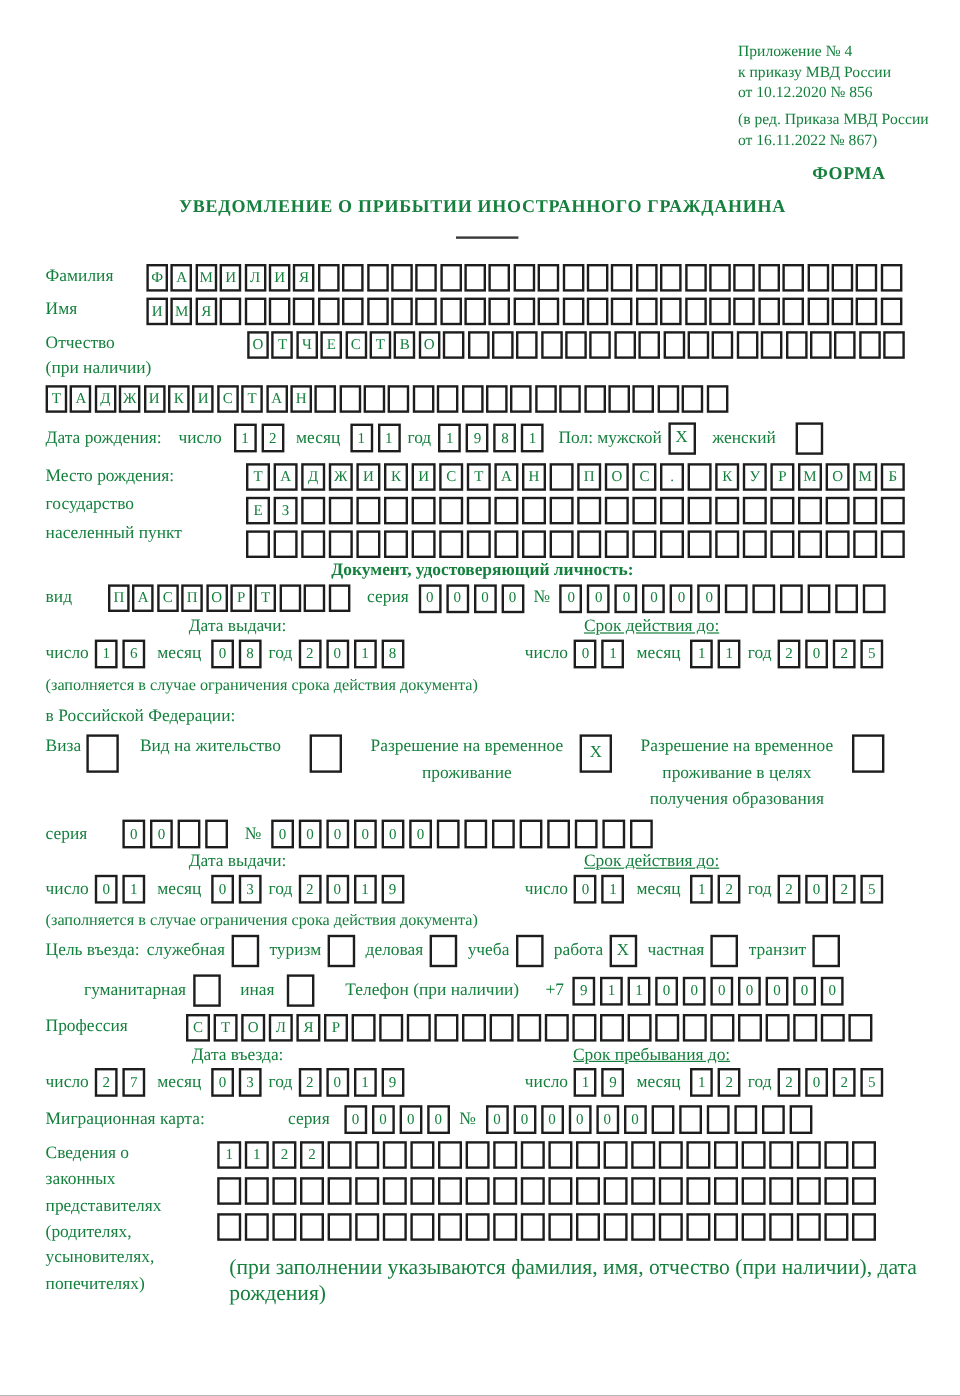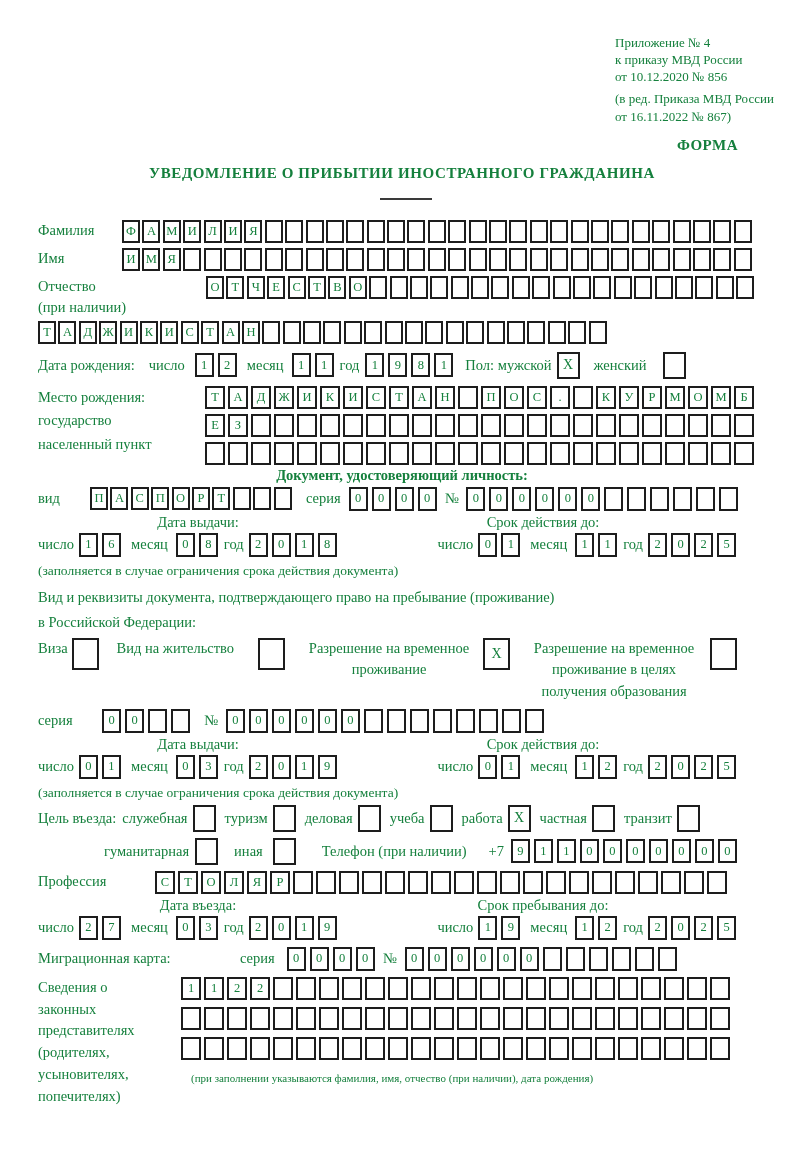--- a/index.html
+++ b/index.html
@@ -18,29 +18,29 @@
   .cell{flex:none;width:14px;height:19px;border:2px solid #1d1d1d;margin-right:2.4px;
         display:flex;align-items:center;justify-content:center;font-size:12.5px;background:#fff;}
   .cellrow.w .cell{width:16px;margin-right:3px;}
   .cellrow.d .cell{width:15px;height:20px;margin-right:4px;}
   .cb{flex:none;width:19px;height:23px;border:2px solid #1d1d1d;display:flex;align-items:center;
       justify-content:center;font-size:14px;background:#fff;}
   .cb.big{width:23px;height:28px;}
   .chead{text-align:center;font-weight:bold;font-size:14.5px;margin-top:4px;}
   .twocol{display:flex;font-size:14.5px;margin-top:3px;}
   .col-h{width:320px;text-align:center;flex:none;}
-  .col-h2{width:330px;text-align:center;flex:none;margin-left:20px;}
+  .col-h2{width:330px;text-align:center;flex:none;margin-left:20px;text-decoration:underline;}
   .dp{display:flex;align-items:center;margin-top:2px;}
   .dp .g{display:flex;align-items:center;}
   .dp .g2{margin-left:auto;margin-right:26px;}
   .note{font-size:13.5px;text-align:left;margin-top:6px;}
   .para{font-size:14.5px;margin-top:6px;line-height:1.75;}
   .opt{width:172px;text-align:center;line-height:1.5;}
   .opt2{width:180px;text-align:center;line-height:1.5;}
-  .note2{font-size:11px;margin-top:12px;margin-left:10px;}
+  .note2{font-size:18px;margin-top:12px;margin-left:10px;}
   .ac{align-items:center;}
 </style>
 </head>
 <body>
 
 <div class="page">
 
   <div class="hdr">
     <div>Приложение № 4</div>
     <div>к приказу МВД России</div>
@@ -394,21 +394,20 @@
           <span class="cell">2</span>
           <span class="cell">0</span>
           <span class="cell">2</span>
           <span class="cell">5</span>
         </span>
     </div>
   </div>
   <div class="note">(заполняется в случае ограничения срока действия документа)</div>
 
   <div class="para">
-    <div>Вид и реквизиты документа, подтверждающего право на пребывание (проживание)</div>
     <div>в Российской Федерации:</div>
   </div>
 
   <div class="row" style="margin-top:2px">
     <span class="lbl">Виза</span>
     <span class="cb big" style="margin-left:4px"></span>
     <span class="lbl" style="margin-left:18px">Вид на жительство</span>
     <span class="cb big" style="margin-left:24px"></span>
     <span class="lbl opt" style="margin-left:18px">Разрешение на временное проживание</span>
     <span class="cb big" style="margin-left:8px">X</span>
@@ -501,21 +500,21 @@
     <span class="lbl" style="margin-left:9px">учеба</span>
     <span class="cb" style="margin-left:5px"></span>
     <span class="lbl" style="margin-left:9px">работа</span>
     <span class="cb" style="margin-left:5px">X</span>
     <span class="lbl" style="margin-left:9px">частная</span>
     <span class="cb" style="margin-left:5px"></span>
     <span class="lbl" style="margin-left:9px">транзит</span>
     <span class="cb" style="margin-left:5px"></span>
   </div>
 
-  <div class="row ac" style="margin-top:6px;margin-left:66px">
+  <div class="row ac" style="margin-top:6px;margin-left:32px">
     <span class="lbl">гуманитарная</span>
     <span class="cb" style="margin-left:6px"></span>
     <span class="lbl" style="margin-left:16px">иная</span>
     <span class="cb" style="margin-left:10px"></span>
     <span class="lbl" style="margin-left:26px">Телефон (при наличии)</span>
     <span class="lbl" style="margin-left:22px">+7</span>
     <span class="cellrow d" style="margin-left:7px">
         <span class="cell">9</span>
         <span class="cell">1</span>
         <span class="cell">1</span>

